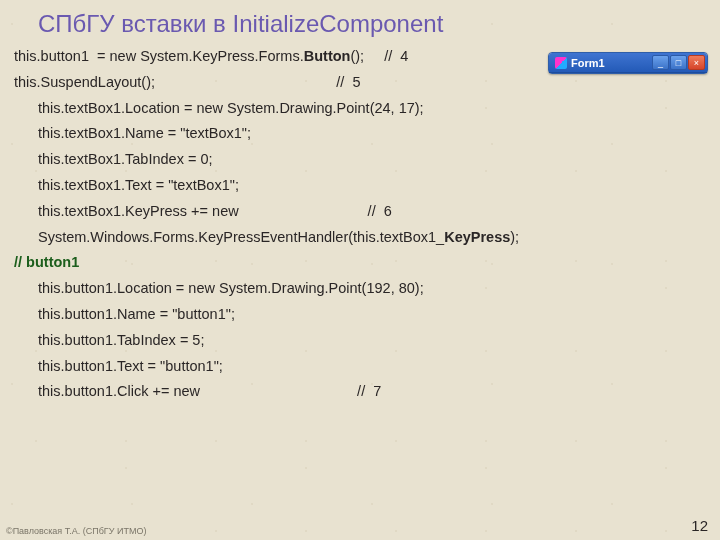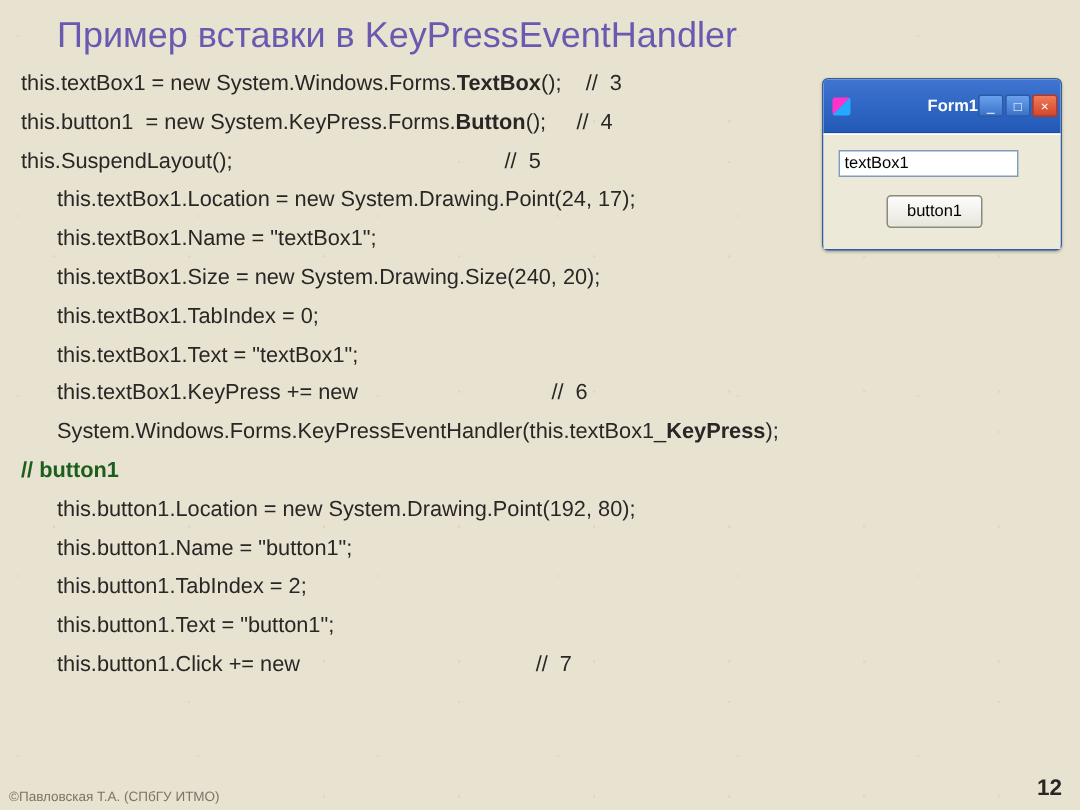--- a/index.html
+++ b/index.html
@@ -36,47 +36,46 @@
     left: 6px;
     bottom: 4px;
     font-size: 9px;
     color: #7a7568;
   }
   .pagenum {
     position: absolute;
     right: 12px;
     bottom: 6px;
     font-size: 15px;
-    font-weight: 700;
+    font-weight: 400;
     color: #2a2626;
   }
 
   
   .mockwin {
     position: absolute;
     top: 52px;
     right: 12px;
     width: 160px;
     border: 1px solid #2f5ea8;
     border-radius: 4px;
     background: #ece9d8;
     box-shadow: 0 1px 2px rgba(0,0,0,.3);
     font-family: Tahoma, Arial, sans-serif;
     font-size: 11px;
   }
   .mockwin .titlebar {
     display: flex;
     align-items: center;
-    height: 36px;
+    height: 20px;
     padding: 0 2px 0 6px;
     background: linear-gradient(#3f74d1, #235ab7);
     color: #fff;
     border-bottom: 1px solid #1c4c9e;
     border-radius: 3px 3px 0 0;
-    text-align: right;
   }
   .mockwin .winicon {
     width: 12px; height: 12px;
     background: linear-gradient(135deg,#f3c 0 50%,#2af 50% 100%);
     margin-right: 4px;
     border-radius: 2px;
   }
   .mockwin .wintitle { flex: 1; font-weight: 700; font-size: 11px; }
   .mockwin .winbtns { display: flex; gap: 1px; }
   .winbtn {
@@ -115,51 +114,45 @@
     border: 1px solid #8a8a7b;
     border-radius: 3px;
     font-size: 11px;
     color: #000;
     cursor: pointer;
   }
 </style>
 </head>
 <body>
 
-<div class="title">Пример вставки в KeyPressEventHandler</div>
+<div class="title">СПбГУ вставки в InitializeComponent</div>
 
 <div class="code">
-  <div class="line"><span>this.textBox1 = new System.Windows.Forms.</span><span class="bold">TextBox</span><span>();    //  3</span></div>
   <div class="line"><span>this.button1  = new System.KeyPress.Forms.</span><span class="bold">Button</span><span>();     //  4</span></div>
   <div class="line">this.SuspendLayout();                                             //  5</div>
   <div class="line indent">this.textBox1.Location = new System.Drawing.Point(24, 17);</div>
   <div class="line indent">this.textBox1.Name = "textBox1";</div>
-  <div class="line indent">this.textBox1.Size = new System.Drawing.Size(240, 20);</div>
   <div class="line indent">this.textBox1.TabIndex = 0;</div>
   <div class="line indent">this.textBox1.Text = "textBox1";</div>
   <div class="line indent">this.textBox1.KeyPress += new                                //  6</div>
   <div class="line indent"><span>System.Windows.Forms.KeyPressEventHandler(this.textBox1_</span><span class="bold">KeyPress</span><span>);</span></div>
   <div class="line section">// button1</div>
   <div class="line indent">this.button1.Location = new System.Drawing.Point(192, 80);</div>
   <div class="line indent">this.button1.Name = "button1";</div>
-  <div class="line indent">this.button1.TabIndex = 2;</div>
+  <div class="line indent">this.button1.TabIndex = 5;</div>
   <div class="line indent">this.button1.Text = "button1";</div>
   <div class="line indent">this.button1.Click += new                                       //  7</div>
 </div>
 
 <div class="mockwin">
   <div class="titlebar">
     <span class="winicon"></span>
     <span class="wintitle">Form1</span>
     <span class="winbtns">
       <span class="winbtn">_</span>
       <span class="winbtn">□</span>
       <span class="winbtn close">×</span>
     </span>
   </div>
-  <div class="client">
-    <input class="mock-textbox" value="textBox1" style="">
-    <button class="mock-button">button1</button>
-  </div>
 </div>
 
 <div class="footer">©Павловская Т.А. (СПбГУ ИТМО)</div>
 <div class="pagenum">12</div>
 
 </body></html>

